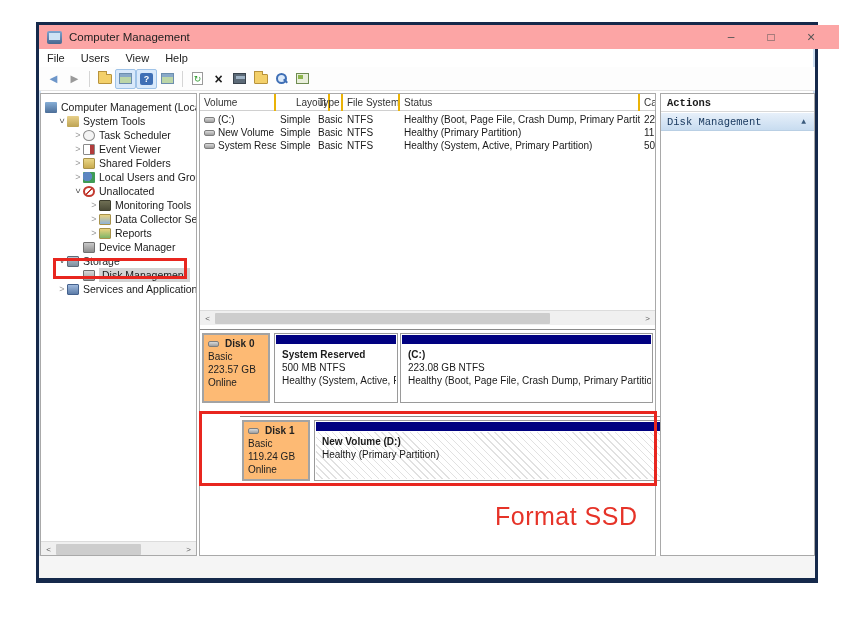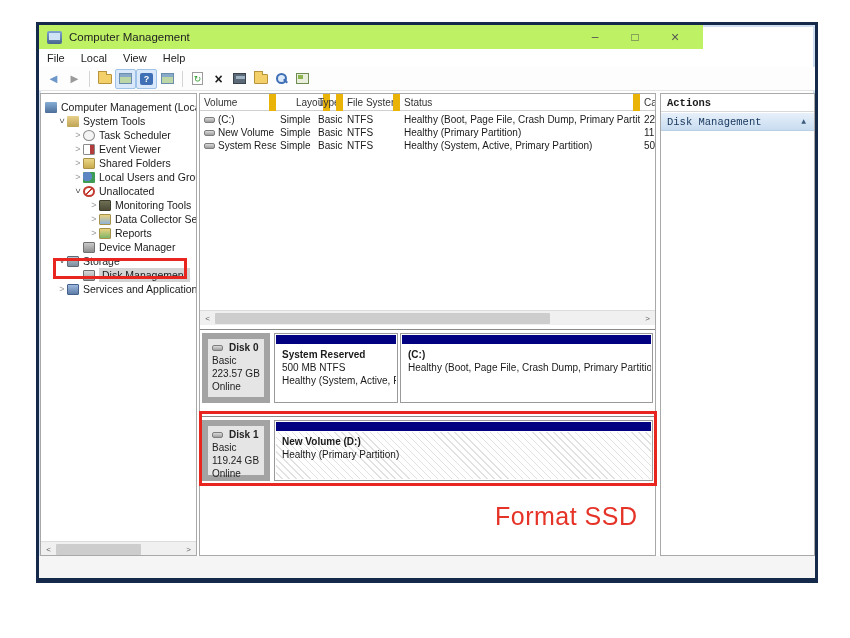--- a/index.html
+++ b/index.html
@@ -4,21 +4,21 @@
 <style>
   * { margin:0; padding:0; box-sizing:border-box; }
   html,body { background:#fff; }
   .stage { position:relative; width:850px; height:638px; background:#ffffff;
            font-family:"Liberation Sans", sans-serif; overflow:hidden; }
 
   
   .window { position:absolute; left:36px; top:22px; width:782px; height:561px;
             background:#fff; border:3px solid #15294b; border-bottom-width:5px;
             box-shadow: inset 0 0 0 2px #cfe0f2; }
-  .titlebar { position:absolute; left:0; top:0; width:664px; height:24px; background:#bef264;
+  .titlebar { position:absolute; left:0; top:0; width:800px; height:24px; background:#fca5a5;
               display:flex; align-items:center; }
   .app-icon { width:15px; height:13px; margin:0 7px 0 8px; position:relative;
               background:linear-gradient(#7da3cf,#49688f); border-radius:2px; }
   .app-icon::after { content:""; position:absolute; left:2px; top:2px; right:2px; bottom:4px;
               background:#cfe3f5; }
   .title-text { font-size:11.5px; color:#222; }
   .win-controls { position:absolute; right:8px; top:0; height:24px; display:flex; }
   .win-btn { width:40px; height:24px; display:flex; align-items:center; justify-content:center;
              color:#555; font-size:12px; }
   .menubar { position:absolute; left:0; top:24px; width:697px; height:18px; background:#fff;
@@ -85,31 +85,31 @@
 
   .hscroll { position:absolute; height:15px; background:#f0f0f0; border-top:1px solid #dcdcdc;
              display:flex; align-items:center; font-size:8px; color:#5a5a5a; }
   .hs-arrow { width:15px; text-align:center; }
   .hs-thumb { height:11px; background:#cdcdcd; border-radius:1px; }
 
   
   .vl-header { position:absolute; left:0; top:0; width:455px; height:17px; background:#fff;
                border-bottom:1px solid #d0d0d0; font-size:10px; color:#333; }
   .vl-h-cell { position:absolute; top:0; height:17px; line-height:17px; padding-left:4px;
-               border-right:7px solid #eab308; overflow:hidden; white-space:nowrap; }
+               border-right:2px solid #eab308; overflow:hidden; white-space:nowrap; }
   .vl-row { position:absolute; left:0; width:455px; height:13px; font-size:10px; color:#1a1a1a; }
   .vl-cell { position:absolute; top:0; height:13px; line-height:13px; padding-left:4px;
              overflow:hidden; white-space:nowrap; }
   .drive-glyph { display:inline-block; width:11px; height:6px; background:linear-gradient(#d9d9d9,#9f9f9f);
                  border:1px solid #7e7e7e; border-radius:2px; margin-right:3px; vertical-align:middle; }
 
   
   .disk-row { position:absolute; left:0; width:455px; border-top:1px solid #8a8a8a; background:#fff; }
-  .disk-label { position:absolute; left:2px; top:3px; width:68px; bottom:3px; background:#e5e5e5;
-                border:6px solid #a3a3a3; font-size:10px; color:#222; padding:2px 0 0 4px; line-height:13px; }
+  .disk-label { position:absolute; left:2px; top:3px; width:68px; bottom:3px; background:#fdba74;
+                border:2px solid #a3a3a3; font-size:10px; color:#222; padding:2px 0 0 4px; line-height:13px; }
   .disk-name { font-weight:bold; display:flex; align-items:center; gap:3px; }
   .part-block { position:absolute; top:3px; border:1px solid #9a9a9a; background:#fff; }
   .part-strip { position:absolute; left:1px; right:1px; top:1px; height:9px; }
   .part-body { position:absolute; left:1px; right:1px; top:11px; bottom:1px; padding:3px 0 0 6px;
                font-size:10px; color:#1a1a1a; line-height:13px; overflow:hidden; white-space:nowrap; }
   .part-body.hatched { background:repeating-linear-gradient(45deg,#fff 0 4px,#e1e1e1 4px 5px); }
   .pname { font-weight:bold; }
 
   .legend { position:absolute; left:0; top:448px; width:455px; height:15px; background:#f0f0f0;
             border-top:1px solid #c9c9c9; display:flex; align-items:center; gap:6px;
@@ -142,21 +142,21 @@
       <div class="title-text">Computer Management</div>
       <div class="win-controls">
         <div class="win-btn">–</div>
         <div class="win-btn">□</div>
         <div class="win-btn" style="font-size:14px;">×</div>
       </div>
     </div>
 
     <div class="menubar">
       <span class="menu-item">File</span>
-      <span class="menu-item">Local</span>
+      <span class="menu-item">Users</span>
       <span class="menu-item">View</span>
       <span class="menu-item">Help</span>
     </div>
 
     <div class="toolbar">
       <div class="tbtn">
           <span class="arrow-glyph" style="color:#6d96c9;">◄</span>
         </div>
       <div class="tbtn">
           <span class="arrow-glyph" style="color:#9a9a9a;">►</span>
@@ -332,26 +332,27 @@
           <div class="part-body">
             <div class="pname">System Reserved</div>
             <div>500 MB NTFS</div>
             <div>Healthy (System, Active, Pri</div>
           </div>
         </div>
         <div class="part-block" style="left:200px; width:253px; height:70px;">
           <div class="part-strip" style="background-color: rgb(0, 0, 128);"></div>
           <div class="part-body">
             <div class="pname">(C:)</div>
+            <div>223.08 GB NTFS</div>
             <div>Healthy (Boot, Page File, Crash Dump, Primary Partition)</div>
           </div>
         </div>
       </div>
 
-      <div class="disk-row" style="top:322px; height:68px;">
+      <div class="disk-row" style="top:322px; height:68px;margin-left:40px;">
         <div class="disk-label">
           <div class="disk-name">
               <span class="drive-glyph"></span>
               <span>Disk 1</span>
             </div>
           <div>Basic</div>
           <div>119.24 GB</div>
           <div>Online</div>
         </div>
         <div class="part-block" style="left:74px; width:379px; height:61px;">

